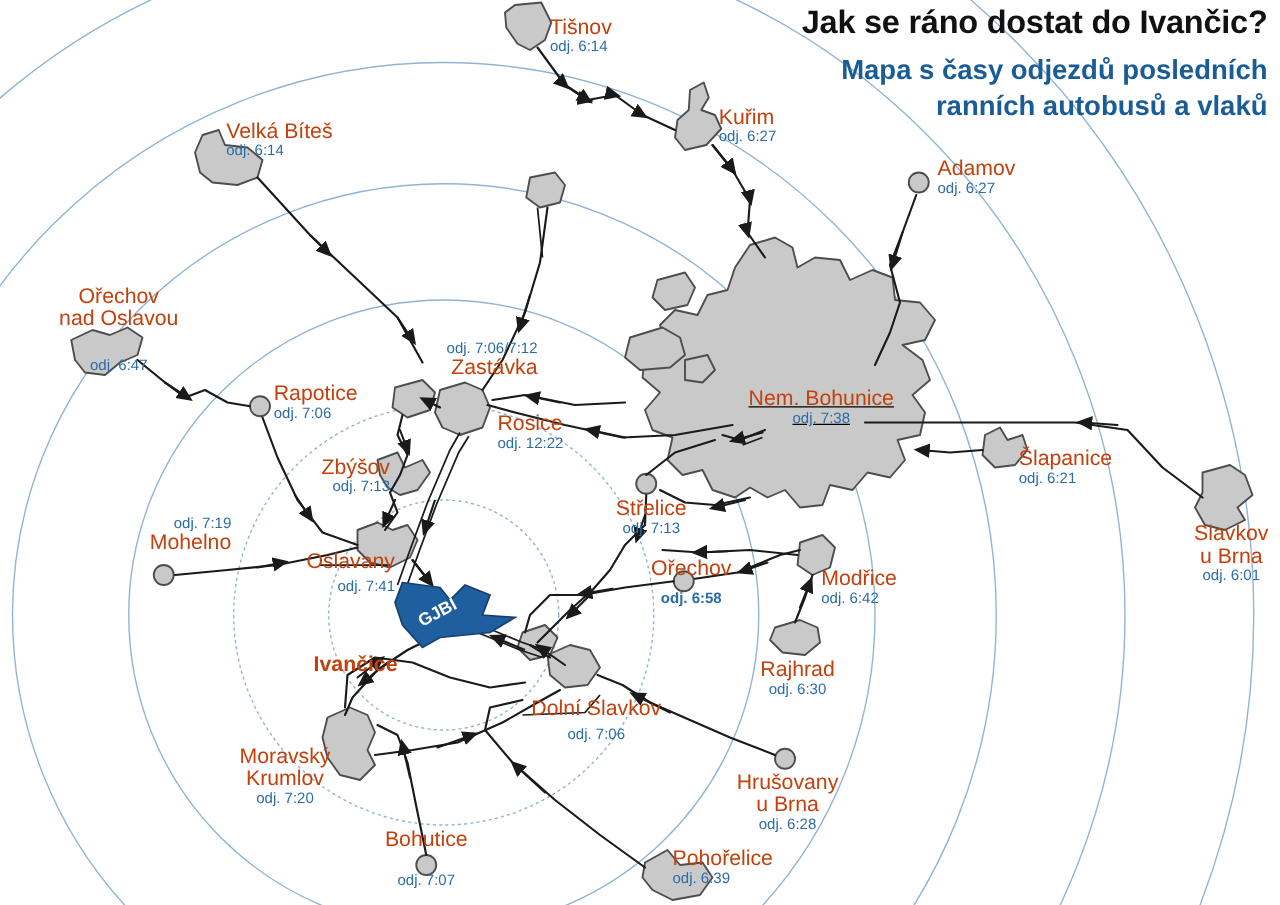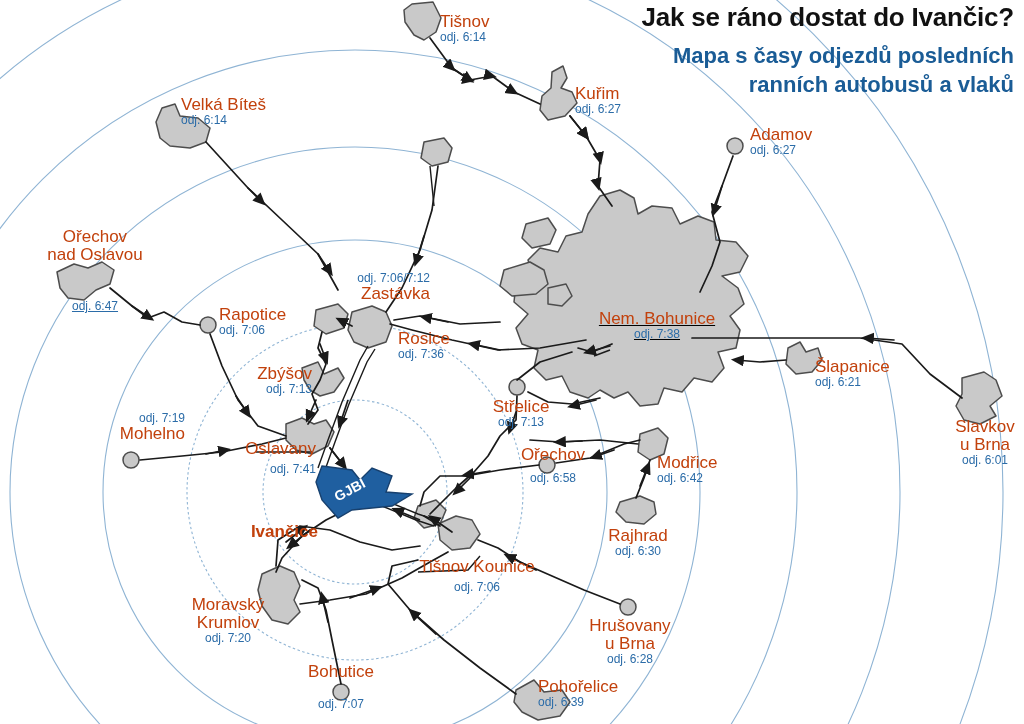--- a/index.html
+++ b/index.html
@@ -189,36 +189,36 @@
 
   <div class="label lbl-right" style="left:181px;top:96px;">
     <div class="pname">Velká Bíteš</div>
     <div class="ptime">odj. 6:14</div>
   </div>
 
 
   <div class="label lbl-center" style="left:95px;top:228px;">
     <div class="pname">Ořechov</div>
     <div class="pname">nad Oslavou</div>
-    <div class="ptime" style="margin-top:36px;text-decoration:underline;">odj. 6:47</div>
+    <div class="ptime" style="margin-top:22px;">odj. 6:47</div>
   </div>
 
   <div class="label lbl-right" style="left:219px;top:306px;">
     <div class="pname">Rapotice</div>
     <div class="ptime">odj. 7:06</div>
   </div>
 
   <div class="label lbl-rightal" style="left:386px;top:272px;margin-left:44px;">
     <div class="ptime">odj. 7:06/7:12</div>
     <div class="pname">Zastávka</div>
   </div>
 
   <div class="label lbl-right" style="left:398px;top:330px;">
     <div class="pname">Rosice</div>
-    <div class="ptime">odj. 7:36</div>
+    <div class="ptime">odj. 12:22</div>
   </div>
 
   <div class="label lbl-rightal" style="left:312px;top:365px;">
     <div class="pname">Zbýšov</div>
     <div class="ptime">odj. 7:13</div>
   </div>
 
   <div class="label lbl-rightal" style="left:173px;top:412px;margin-left:12px;">
     <div class="ptime">odj. 7:19</div>
     <div class="pname">Mohelno</div>
@@ -245,35 +245,35 @@
     <div class="ptime">odj. 6:01</div>
   </div>
 
   <div class="label lbl-center" style="left:521px;top:398px;">
     <div class="pname">Střelice</div>
     <div class="ptime">odj. 7:13</div>
   </div>
 
   <div class="label lbl-center" style="left:553px;top:446px;">
     <div class="pname">Ořechov</div>
-    <div class="ptime" style="margin-top:8px;">odj. 6:58</div>
+    <div class="ptime" style="margin-top:8px;font-weight:bold;">odj. 6:58</div>
   </div>
 
   <div class="label lbl-right" style="left:657px;top:454px;">
     <div class="pname">Modřice</div>
     <div class="ptime">odj. 6:42</div>
   </div>
 
   <div class="label lbl-center" style="left:638px;top:527px;">
     <div class="pname">Rajhrad</div>
     <div class="ptime">odj. 6:30</div>
   </div>
 
   <div class="label lbl-center" style="left:477px;top:558px;">
-    <div class="pname">Tišnov Kounice</div>
+    <div class="pname">Dolní Slavkov</div>
     <div class="ptime" style="margin-top:5px;">odj. 7:06</div>
   </div>
 
   <div class="label lbl-center" style="left:228px;top:596px;">
     <div class="pname">Moravský</div>
     <div class="pname">Krumlov</div>
     <div class="ptime">odj. 7:20</div>
   </div>
 
   <div class="label lbl-center" style="left:630px;top:617px;">

